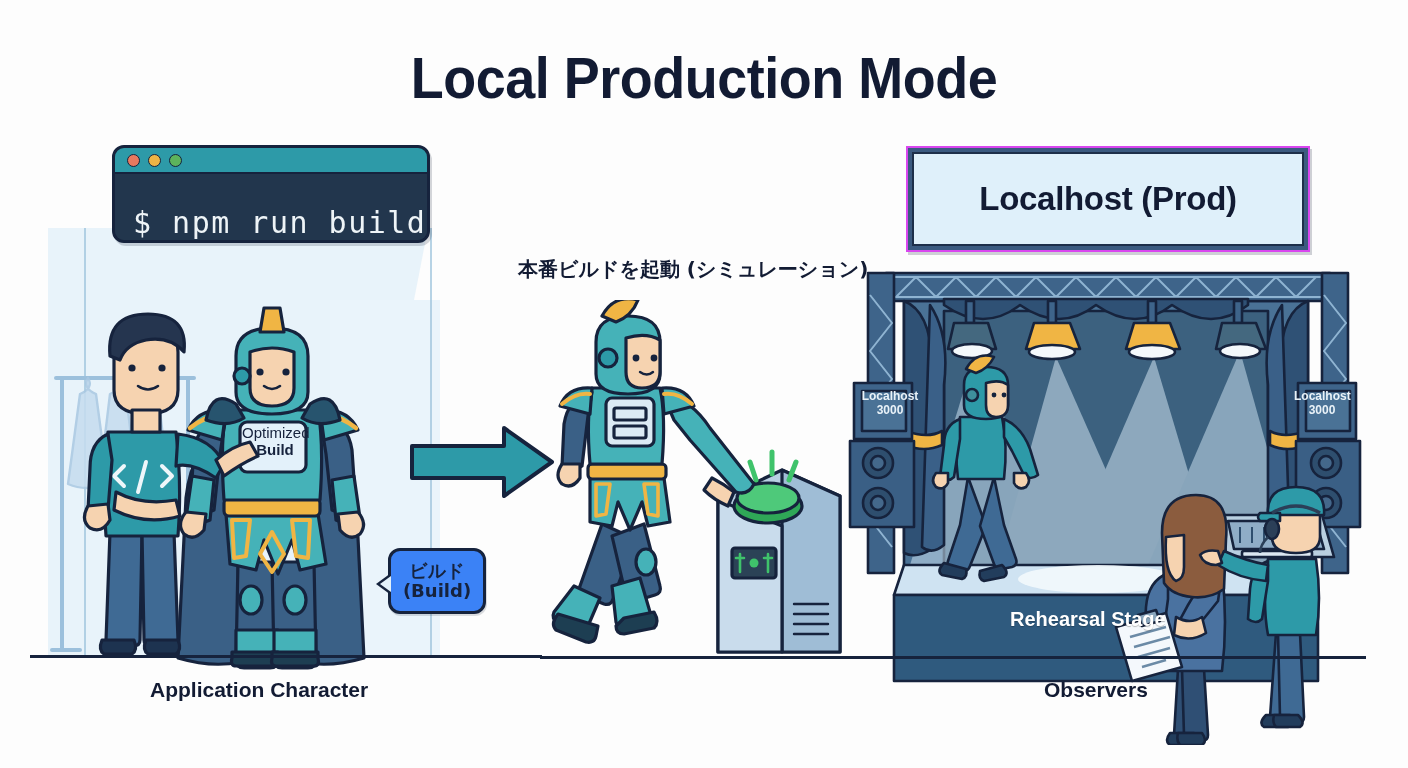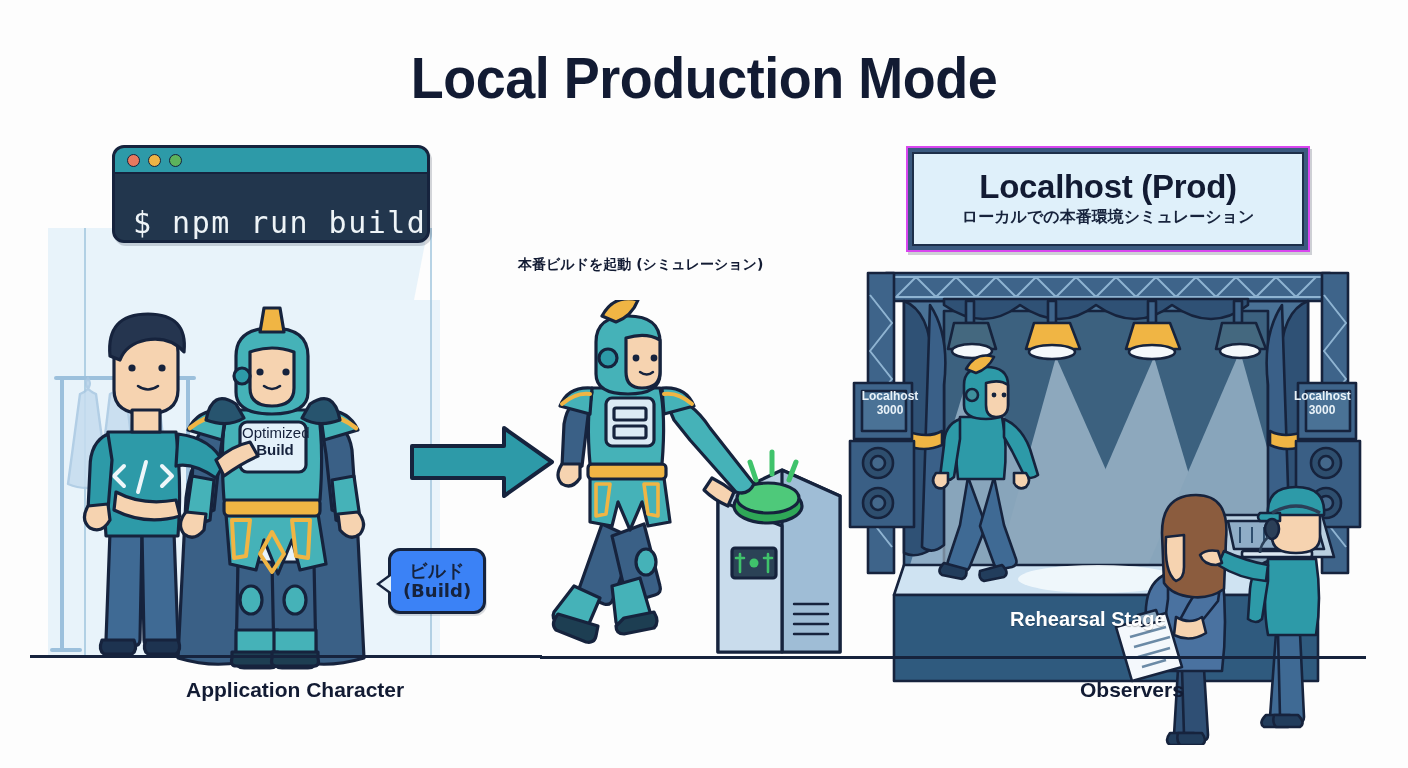--- a/index.html
+++ b/index.html
@@ -88,21 +88,21 @@
 
   .term-caption {
     position: absolute;
     font-weight: 700;
     color: #121b33;
     white-space: nowrap;
     font-size: 19px;
     font-family: "DejaVu Sans", "Liberation Sans", sans-serif;
   }
   #cap1 { left: 128px; top: 254px; }
-  #cap2 { left: 518px; top: 256px; font-size: 14px; text-align: right; }
+  #cap2 { left: 518px; top: 256px; font-size: 20px; text-align: right; }
 
   
   .banner {
     position: absolute;
     left: 906px; top: 146px; width: 404px; height: 106px;
     background: #3b5a80;
     border: 2px solid #d946ef;
     padding: 4px;
     box-shadow: 2px 3px 0 rgba(20,32,54,.2);
   }
@@ -153,21 +153,20 @@
     border-top: 8px solid transparent;
     border-bottom: 8px solid transparent;
     border-right: 11px solid #e3f1fa;
   }
 
   
   .bottom-cap {
     position: absolute;
     font-size: 21px; font-weight: 800; color: #121b33;
     white-space: nowrap;
-    margin-left: 36px;
   }
   #botcap1 { left: 150px; top: 678px; }
   #botcap2 { left: 1044px; top: 678px; }
 
   
   .stage-label {
     position: absolute; left: 1010px; top: 608px;
     font-size: 20px; font-weight: 800; color: #ffffff;
     white-space: nowrap;
     text-shadow: 0 1px 1px rgba(0,0,0,.25);
@@ -205,21 +204,20 @@
     <div class="term-body">
       <span class="term-text">$ npm run build</span>
     </div>
   </div>
 
   <div class="term-caption" id="cap2">本番ビルドを起動 (シミュレーション)</div>
 
   <div class="banner">
     <div class="banner-inner">
       <div class="banner-title">Localhost (Prod)</div>
-      <div class="banner-sub">ローカルでの本番環境シミュレーション</div>
     </div>
   </div>
 
   <svg width="420" height="380" viewBox="0 0 420 380" style="position:absolute;left:40px;top:300px;">
     <g stroke="#16233d" stroke-width="3.2" stroke-linejoin="round" stroke-linecap="round">
 
       <g fill="none" stroke="#9cc0dc" stroke-width="4">
         <path d="M22 78 L22 350 M148 78 L148 350 M16 78 L154 78"></path>
         <path d="M12 350 L40 350 M130 350 L158 350"></path>
       </g>

